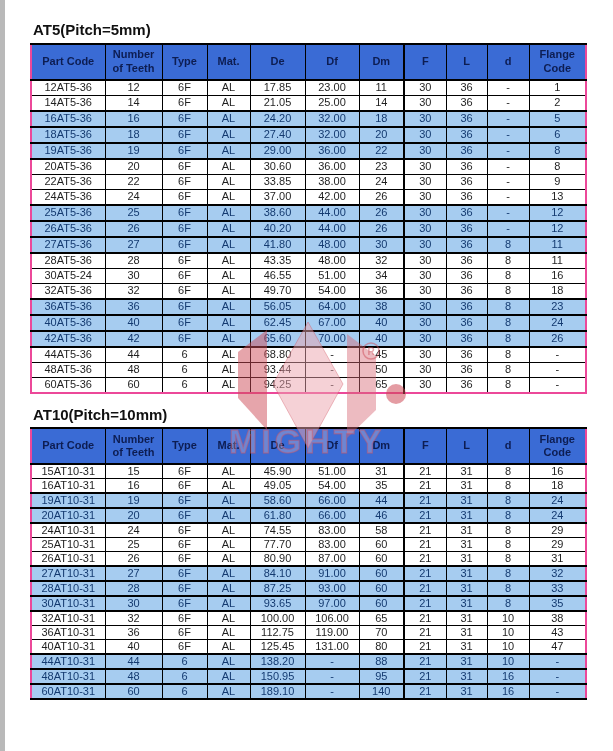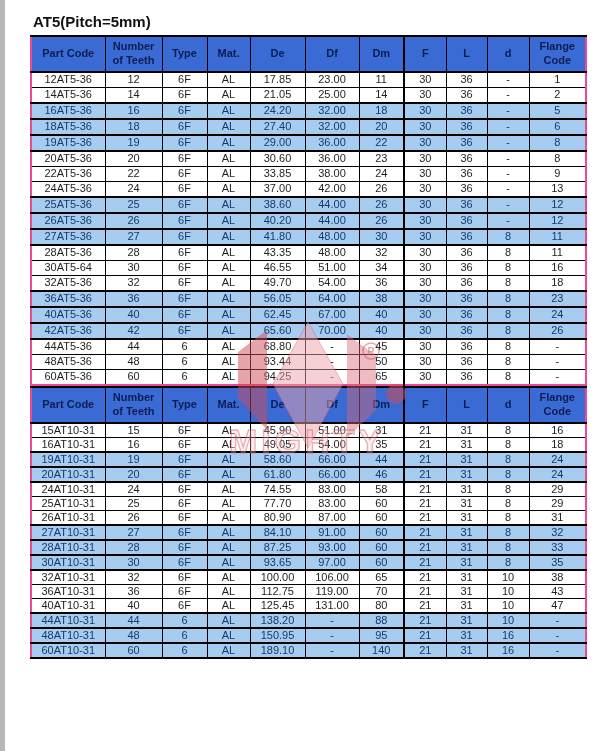--- a/index.html
+++ b/index.html
@@ -15,21 +15,21 @@
     background: #ffffff;
     box-sizing: border-box;
     border-left: 5px solid #b9b9b9;
     padding: 6px 0 0 25px;
     overflow: hidden;
   }
   .section-title {
     font-size: 15px;
     font-weight: bold;
     color: #111111;
-    margin: 8px 0 4px 3px;
+    margin: 16px 0 4px 3px;
     line-height: 1.1;
   }
   .section-title.second {
     margin-top: 13px;
   }
   table.spec {
     border-collapse: collapse;
     table-layout: fixed;
     width: 555px;
     border: 2px solid #ec4899;
@@ -282,21 +282,21 @@
           <td>AL</td>
           <td>43.35</td>
           <td>48.00</td>
           <td>32</td>
           <td>30</td>
           <td>36</td>
           <td>8</td>
           <td>11</td>
         </tr>
         <tr>
-          <td>30AT5-64</td>
+          <td>30AT5-24</td>
           <td>30</td>
           <td>6F</td>
           <td>AL</td>
           <td>46.55</td>
           <td>51.00</td>
           <td>34</td>
           <td>30</td>
           <td>36</td>
           <td>8</td>
           <td>16</td>
@@ -388,20 +388,21 @@
           <td>-</td>
           <td>65</td>
           <td>30</td>
           <td>36</td>
           <td>8</td>
           <td>-</td>
         </tr>
       </tbody>
   </table>
 
+  <h2 class="section-title second">AT10(Pitch=10mm)</h2>
 
   <table class="spec t2">
     <colgroup>
       <col class="c-part">
         <col class="c-teeth">
         <col class="c-type">
         <col class="c-mat">
       <col class="c-de">
         <col class="c-df">
         <col class="c-dm">

